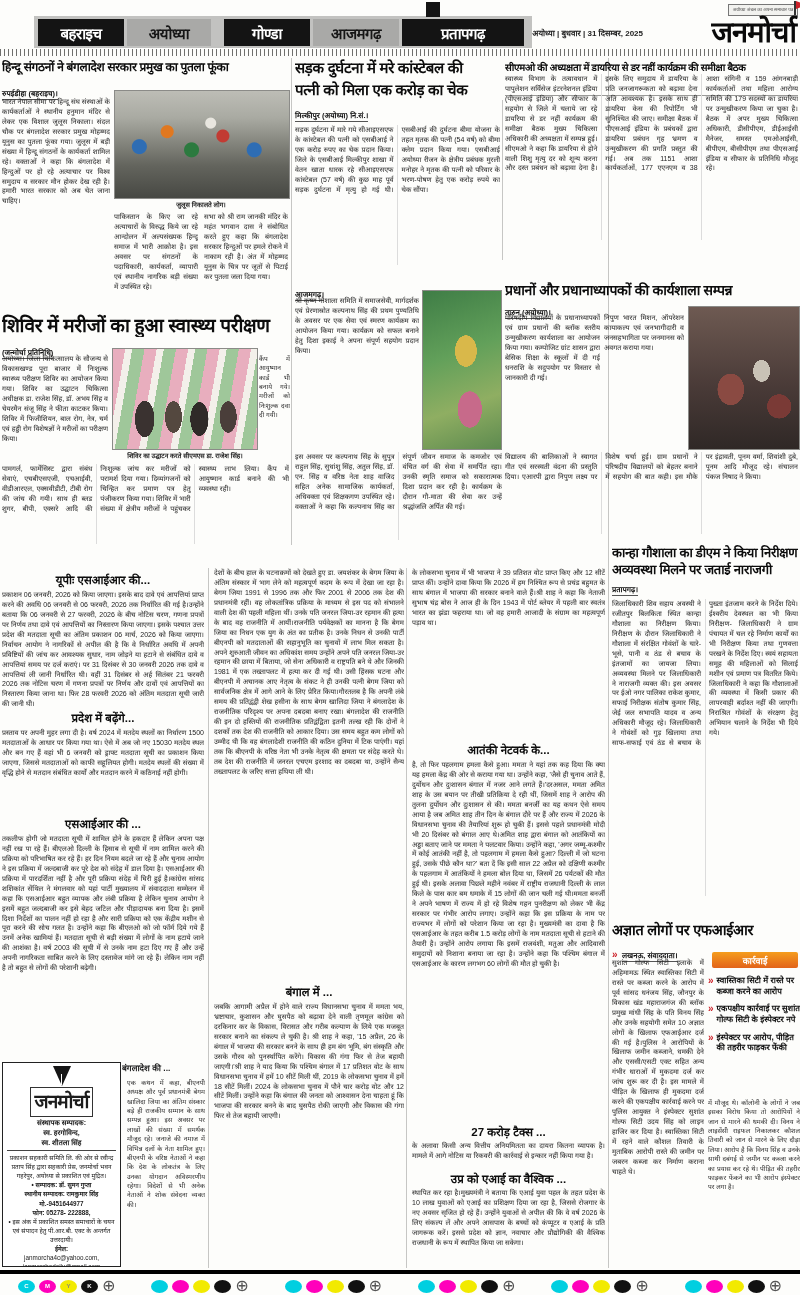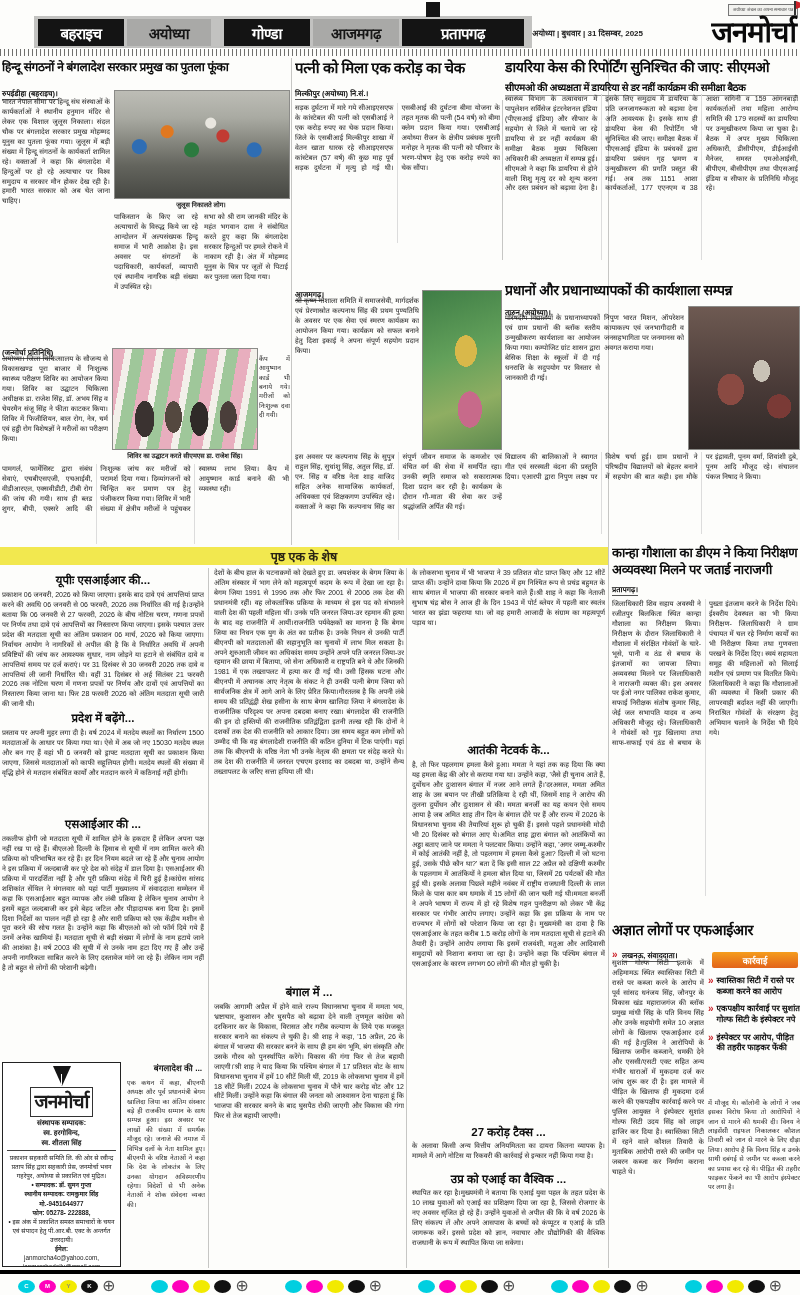--- a/index.html
+++ b/index.html
@@ -116,27 +116,27 @@
     <div style="width:287px;height:21px;overflow:hidden;"><span class="fit hl" style="font-size:12px;">हिन्दू संगठनों ने बंगलादेश सरकार प्रमुख का पुतला फूंका</span></div>
     <div class="abs" style="left:0;top:25px;"><span class="dl">रुपईडीहा (बहराइच)।</span></div>
     <div class="abs bt" style="left:0;top:40px;width:108px;height:210px;">भारत नेपाल सीमा पर हिन्दू संघ संस्थाओं के कार्यकर्ताओं ने स्थानीय हनुमान मंदिर से लेकर एक विशाल जुलूस निकाला। संदल चौक पर बंगलादेश सरकार प्रमुख मोहम्मद यूनुस का पुतला फूंका गया। जुलूस में बड़ी संख्या में हिन्दू संगठनों के कार्यकर्ता शामिल रहे। वक्ताओं ने कहा कि बंगलादेश में हिन्दुओं पर हो रहे अत्याचार पर विश्व समुदाय व सरकार मौन होकर देख रही है। हमारी भारत सरकार को अब चेत जाना चाहिए।</div>
     <div class="abs ph" id="ph1" style="left:112px;top:33px;width:174px;height:107px;"></div>
     <div class="abs cap" style="left:112px;top:143px;width:174px;height:9px;">जुलूस निकालते लोग।</div>
     <div class="abs bt" style="left:112px;top:155px;width:84px;height:96px;">पाकिस्तान के किए जा रहे अत्याचारों के विरुद्ध किये जा रहे आन्दोलन में अल्पसंख्यक हिन्दू समाज में भारी आक्रोश है। इस अवसर पर संगठनों के पदाधिकारी, कार्यकर्ता, व्यापारी एवं स्थानीय नागरिक बड़ी संख्या में उपस्थित रहे।</div>
     <div class="abs bt" style="left:202px;top:155px;width:84px;height:96px;">सभा को श्री राम जानकी मंदिर के महंत भगवान दास ने संबोधित करते हुए कहा कि बंगलादेश सरकार हिन्दुओं पर हमले रोकने में नाकाम रही है। अंत में मोहम्मद यूनुस के चित्र पर जूतों से पिटाई कर पुतला जला दिया गया।</div>
   </div>
 
   <div class="abs" style="left:295px;top:57px;width:205px;height:203px;">
-    <div style="width:205px;height:22px;overflow:hidden;font-family:Liberation Serif, serif;"><span class="fit hl" style="font-size:15px;">पत्नी को मिला एक करोड़ का चेक</span></div>
+    <div style="width:205px;height:22px;overflow:hidden;"><span class="fit hl" style="font-size:15px;">सड़क दुर्घटना में मरे कांस्टेबल की</span></div>
+    <div style="width:205px;height:22px;overflow:hidden;"><span class="fit hl" style="font-size:15px;">पत्नी को मिला एक करोड़ का चेक</span></div>
     <div style="margin-top:3px;"><span class="dl">मिल्कीपुर (अयोध्या) नि.सं.।</span></div>
     <div class="bt c2c" style="margin-top:3px;width:205px;height:140px;">सड़क दुर्घटना में मारे गये सीआइएसएफ के कांस्टेबल की पत्नी को एसबीआई ने एक करोड़ रुपए का चेक प्रदान किया। जिले के एसबीआई मिल्कीपुर शाखा में वेतन खाता धारक रहे सीआइएसएफ कांस्टेबल (57 वर्ष) की कुछ माह पूर्व सड़क दुर्घटना में मृत्यु हो गई थी। एसबीआई की दुर्घटना बीमा योजना के तहत मृतक की पत्नी (54 वर्ष) को बीमा क्लेम प्रदान किया गया। एसबीआई अयोध्या रीजन के क्षेत्रीय प्रबंधक मुरली मनोहर ने मृतक की पत्नी को परिवार के भरण-पोषण हेतु एक करोड़ रुपये का चेक सौंपा।</div>
   </div>
 
   <div class="abs" style="left:505px;top:57px;width:293px;height:221px;">
-    <div style="width:293px;height:20px;overflow:hidden;"><span class="fit hl" style="font-size:14px;">डायरिया केस की रिपोर्टिंग सुनिश्चित की जाए: सीएमओ</span></div>
     <div class="tac" style="width:293px;height:14px;overflow:hidden;"><span class="fit fc hl" style="font-size:10px;">सीएमओ की अध्यक्षता में डायरिया से डर नहीं कार्यक्रम की समीक्षा बैठक</span></div>
     <div class="bt c3c" style="margin-top:3px;width:293px;height:166px;">स्वास्थ्य विभाग के तत्वावधान में पापुलेशन सर्विसेज इंटरनेशनल इंडिया (पीएसआई इंडिया) और सीफार के सहयोग से जिले में चलाये जा रहे डायरिया से डर नहीं कार्यक्रम की समीक्षा बैठक मुख्य चिकित्सा अधिकारी की अध्यक्षता में सम्पन्न हुई। सीएमओ ने कहा कि डायरिया से होने वाली शिशु मृत्यु दर को शून्य करना और दस्त प्रबंधन को बढ़ावा देना है। इसके लिए समुदाय में डायरिया के प्रति जनजागरूकता को बढ़ावा देना अति आवश्यक है। इसके साथ ही डायरिया केस की रिपोर्टिंग भी सुनिश्चित की जाए। समीक्षा बैठक में पीएसआई इंडिया के प्रबंधकों द्वारा डायरिया प्रबंधन गृह भ्रमण व उन्मुखीकरण की प्रगति प्रस्तुत की गई। अब तक 1151 आशा कार्यकर्ताओं, 177 एएनएम व 38 आशा संगिनी व 159 आंगनबाड़ी कार्यकर्ताओं तथा महिला आरोग्य समिति की 179 सदस्यों का डायरिया पर उन्मुखीकरण किया जा चुका है। बैठक में अपर मुख्य चिकित्सा अधिकारी, डीसीपीएम, डीईआईसी मैनेजर, समस्त एमओआईसी, बीपीएम, बीसीपीएम तथा पीएसआई इंडिया व सीफार के प्रतिनिधि मौजूद रहे।</div>
   </div>
 
   <div class="abs" style="left:295px;top:262px;width:307px;height:280px;">
     <div class="abs" style="left:0;top:21px;"><span class="dl">आजमगढ़।</span></div>
     <div class="abs bt" style="left:0;top:34px;width:124px;height:152px;">श्री कृष्ण गौशाला समिति में समाजसेवी, मार्गदर्शक एवं प्रेरणास्रोत कल्पनाथ सिंह की प्रथम पुण्यतिथि के अवसर पर एक सेवा एवं स्मरण कार्यक्रम का आयोजन किया गया। कार्यक्रम को सफल बनाने हेतु दिशा इकाई ने अपना संपूर्ण सहयोग प्रदान किया।</div>
     <div class="abs ph" id="ph3" style="left:127px;top:28px;width:78px;height:158px;"></div>
     <div class="abs bt c2c" style="left:0;top:190px;width:207px;height:88px;">इस अवसर पर कल्पनाथ सिंह के सुपुत्र राहुल सिंह, सुधांशु सिंह, अतुल सिंह, डॉ. एन. सिंह व वरिष्ठ नेता शाह वाजिद सहित अनेक सामाजिक कार्यकर्ता, अधिवक्ता एवं शिक्षकगण उपस्थित रहे। वक्ताओं ने कहा कि कल्पनाथ सिंह का संपूर्ण जीवन समाज के कमजोर एवं वंचित वर्ग की सेवा में समर्पित रहा। उनकी स्मृति समाज को सकारात्मक दिशा प्रदान कर रही है। कार्यक्रम के दौरान गौ-माता की सेवा कर उन्हें श्रद्धांजलि अर्पित की गई।</div>
   </div>
@@ -144,31 +144,29 @@
   <div class="abs" style="left:505px;top:280px;width:295px;height:262px;">
     <div style="width:295px;height:19px;overflow:hidden;"><span class="fit hl" style="font-size:14px;">प्रधानों और प्रधानाध्यापकों की कार्यशाला सम्पन्न</span></div>
     <div class="abs" style="left:0;top:21px;"><span class="dl">तारुन (अयोध्या)।</span></div>
     <div class="abs bt" style="left:0;top:33px;width:95px;height:135px;">परिषदीय विद्यालयों के प्रधानाध्यापकों एवं ग्राम प्रधानों की ब्लॉक स्तरीय उन्मुखीकरण कार्यशाला का आयोजन किया गया। कम्पोजिट ग्रांट शासन द्वारा बेसिक शिक्षा के स्कूलों में दी गई धनराशि के सदुपयोग पर विस्तार से जानकारी दी गई।</div>
     <div class="abs bt" style="left:99px;top:33px;width:80px;height:135px;">निपुण भारत मिशन, ऑपरेशन कायाकल्प एवं जनभागीदारी व जनसहभागिता पर जनमानस को अवगत कराया गया।</div>
     <div class="abs ph" id="ph4" style="left:183px;top:26px;width:110px;height:142px;"></div>
     <div class="abs bt c3c" style="left:0;top:172px;width:293px;height:82px;">विद्यालय की बालिकाओं ने स्वागत गीत एवं सरस्वती वंदना की प्रस्तुति दिया। एआरपी द्वारा निपुण लक्ष्य पर विशेष चर्चा हुई। ग्राम प्रधानों ने परिषदीय विद्यालयों को बेहतर बनाने में सहयोग की बात कही। इस मौके पर इंद्रावती, पूनम वर्मा, शिवांशी दुबे, पूनम आदि मौजूद रहे। संचालन पंकज निषाद ने किया।</div>
   </div>
 
   <div class="abs" style="left:2px;top:312px;width:287px;height:233px;">
+    <div style="width:287px;height:25px;overflow:hidden;"><span class="fit hl" style="font-size:19px;">शिविर में मरीजों का हुआ स्वास्थ्य परीक्षण</span></div>
     <div class="abs" style="left:0;top:29px;"><span class="dl">(जन्मोर्चा प्रतिनिधि)</span></div>
     <div class="abs bt" style="left:0;top:42px;width:106px;height:110px;">अयोध्या। जिला चिकित्सालय के सौजन्य से विकासखण्ड पूरा बाजार में निःशुल्क स्वास्थ्य परीक्षण शिविर का आयोजन किया गया। शिविर का उद्घाटन चिकित्सा अधीक्षक डा. राजेश सिंह, डॉ. अभय सिंह व चेयरमैन संजू सिंह ने फीता काटकर किया। शिविर में फिजीशियन, बाल रोग, नेत्र, चर्म एवं हड्डी रोग विशेषज्ञों ने मरीजों का परीक्षण किया।</div>
     <div class="abs ph" id="ph2" style="left:110px;top:36px;width:144px;height:100px;"></div>
     <div class="abs bt2" style="left:257px;top:42px;width:31px;height:110px;">कैंप में आयुष्मान कार्ड भी बनाये गये। मरीजों को निःशुल्क दवा दी गयी।</div>
     <div class="abs cap" style="left:98px;top:139px;width:170px;height:9px;">शिविर का उद्घाटन करते सीएमएस डा. राजेश सिंह।</div>
     <div class="abs bt c3c" style="left:0;top:152px;width:287px;height:80px;">पामगर्ल, फार्मेसिस्ट द्वारा संबंध सेवाएं, एचबीएसएजी, एचआईवी, वीडीआरएल, एक्सवीडीटी, टीबी रोग की जांच की गयी। साथ ही ब्लड शुगर, बीपी, एक्सरे आदि की निःशुल्क जांच कर मरीजों को परामर्श दिया गया। दिव्यांगजनों को चिन्हित कर प्रमाण पत्र हेतु पंजीकरण किया गया। शिविर में भारी संख्या में क्षेत्रीय मरीजों ने पहुंचकर स्वास्थ्य लाभ लिया। कैंप में आयुष्मान कार्ड बनाने की भी व्यवस्था रही।</div>
   </div>
 
-  <div class="abs" id="banner" style="left:0;top:547px;width:608px;height:18px;">
-    <span>पृष्ठ एक के शेष</span>
-  </div>
 
   <div class="abs ch" style="left:2px;top:572px;width:202px;height:16px;"><span class="fit fc">यूपीः एसआईआर की...</span></div>
   <div class="abs bt" style="left:2px;top:590px;width:202px;height:118px;">प्रकाशन 06 जनवरी, 2026 को किया जाएगा। इसके बाद दावे एवं आपत्तियां प्राप्त करने की अवधि 06 जनवरी से 06 फरवरी, 2026 तक निर्धारित की गई है।उन्होंने बताया कि 06 जनवरी से 27 फरवरी, 2026 के बीच नोटिस चरण, गणना प्रपत्रों पर निर्णय तथा दावे एवं आपत्तियों का निस्तारण किया जाएगा। इसके पश्चात उत्तर प्रदेश की मतदाता सूची का अंतिम प्रकाशन 06 मार्च, 2026 को किया जाएगा। निर्वाचन आयोग ने नागरिकों से अपील की है कि वे निर्धारित अवधि में अपनी प्रविष्टियों की जांच कर आवश्यक सुधार, नाम जोड़ने या हटाने से संबंधित दावे व आपत्तियां समय पर दर्ज कराएं। पर 31 दिसंबर से 30 जनवरी 2026 तक दावे व आपत्तियां ली जानी निर्धारित थी। वहीं 31 दिसंबर से अर्ह सितंबर 21 फरवरी 2026 तक नोटिस चरण में गणना प्रपत्रों पर निर्णय और दावों एवं आपत्तियों का निस्तारण किया जाना था। फिर 28 फरवरी 2026 को अंतिम मतदाता सूची जारी की जानी थी।</div>
   <div class="abs ch" style="left:2px;top:710px;width:202px;height:16px;"><span class="fit fc">प्रदेश में बढ़ेंगे...</span></div>
   <div class="abs bt" style="left:2px;top:728px;width:202px;height:86px;">प्रस्ताव पर अपनी मुहर लगा दी है। वर्ष 2024 में मतदेय स्थलों का निर्धारण 1500 मतदाताओं के आधार पर किया गया था। ऐसे में अब जो नए 15030 मतदेय स्थल और बन गए हैं वहां भी 6 जनवरी को ड्राफ्ट मतदाता सूची का प्रकाशन किया जाएगा, जिससे मतदाताओं को काफी सहूलियत होगी। मतदेय स्थलों की संख्या में वृद्धि होने से मतदान संबंधित कार्यों और मतदान करने में कठिनाई नहीं होगी।</div>
   <div class="abs ch" style="left:2px;top:816px;width:202px;height:16px;"><span class="fit fc">एसआईआर की ...</span></div>
   <div class="abs bt" style="left:2px;top:834px;width:202px;height:224px;">तकलीफ होगी जो मतदाता सूची में शामिल होने के हकदार हैं लेकिन अपना पक्ष नहीं रख पा रहे हैं। बीएलओ दिल्ली के हिसाब से सूची में नाम शामिल करने की प्रक्रिया को परिभाषित कर रहे हैं। हर दिन नियम बदले जा रहे हैं और चुनाव आयोग ने इस प्रक्रिया में जल्दबाजी कर पूरे देश को संदेह में डाल दिया है। एसआईआर की प्रक्रिया में पारदर्शिता नहीं है और पूरी प्रक्रिया संदेह में घिरी हुई है।कांग्रेस सांसद शशिकांत सेंथिल ने मंगलवार को यहां पार्टी मुख्यालय में संवाददाता सम्मेलन में कहा कि एसआईआर बहुत व्यापक और लंबी प्रक्रिया है लेकिन चुनाव आयोग ने इसमें बहुत जल्दबाजी कर इसे बेहद जटिल और पीड़ादायक बना दिया है। इसमें दिशा निर्देशों का पालन नहीं हो रहा है और सारी प्रक्रिया को एक केंद्रीय मशीन से पूरा करने की सोच गलत है। उन्होंने कहा कि बीएलओ को जो फॉर्म दिये गये हैं उनमें अनेक खामियां हैं। मतदाता सूची से बड़ी संख्या में लोगों के नाम हटाये जाने की आशंका है। वर्ष 2003 की सूची में से उनके नाम हटा दिए गए हैं और उन्हें अपनी नागरिकता साबित करने के लिए दस्तावेज मांगे जा रहे हैं। लेकिन नाम नहीं है तो बहुत से लोगों की परेशानी बढ़ेगी।</div>
 
   <div class="abs" id="imprint" style="left:2px;top:1062px;width:119px;height:205px;">
     <div class="nibwrap">
@@ -182,21 +180,21 @@
     <div>प्रकाशन सहकारी समिति लि. की ओर से रवीन्द्र प्रताप सिंह द्वारा सहकारी प्रेस, जनमोर्चा भवन गहरेपुर, अयोध्या से प्रकाशित एवं मुद्रित।</div>
     <div class="b">• सम्पादक: डॉ. सुमन गुप्ता</div>
     <div class="b">स्थानीय सम्पादक: रामकुमार सिंह</div>
     <div class="b">मो.-9451644977</div>
     <div class="b">फोन: 05278- 222888,</div>
     <div>• इस अंक में प्रकाशित समस्त समाचारों के चयन एवं संपादन हेतु पी.आर.बी. एक्ट के अन्तर्गत उत्तरदायी।</div>
     <div class="b">ईमेल:</div>
     <div>janmorcha4c@yahoo.com,</div>
     <div>janmorchadaily@gmail.com</div>
   </div>
-  <div class="abs" style="left:139px;top:1062px;width:78px;height:14px;text-align:center;font-weight:700;font-size:8.5px;overflow:hidden;"><span class="fit fc">बंगलादेश की ...</span></div>
+  <div class="abs" style="left:122px;top:1062px;width:78px;height:14px;font-weight:700;font-size:8.5px;overflow:hidden;"><span class="fit fc">बंगलादेश की ...</span></div>
   <div class="abs bt2" style="left:127px;top:1078px;width:78px;height:189px;">एक कथन में कहा, बीएनपी अध्यक्ष और पूर्व प्रधानमंत्री बेगम खालिदा जिया का अंतिम संस्कार बड़े ही राजकीय सम्मान के साथ सम्पन्न हुआ। इस अवसर पर लाखों की संख्या में समर्थक मौजूद रहे। जनाजे की नमाज में विभिन्न दलों के नेता शामिल हुए। बीएनपी के वरिष्ठ नेताओं ने कहा कि देश के लोकतंत्र के लिए उनका योगदान अविस्मरणीय रहेगा। विदेशों से भी अनेक नेताओं ने शोक संवेदना व्यक्त की।</div>
 
   <div class="abs bt" style="left:214px;top:568px;width:190px;height:414px;">देशों के बीच हाल के घटनाक्रमों को देखते हुए डा. जयशंकर के बेगम जिया के अंतिम संस्कार में भाग लेने को महत्वपूर्ण कदम के रूप में देखा जा रहा है। बेगम जिया 1991 से 1996 तक और फिर 2001 से 2006 तक देश की प्रधानमंत्री रहीं। वह लोकतांत्रिक प्रक्रिया के माध्यम से इस पद को संभालने वाली देश की पहली महिला थीं। उनके पति जनरल जिया-उर रहमान की हत्या के बाद वह राजनीति में आयीं।राजनीति पर्यवेक्षकों का मानना है कि बेगम जिया का निधन एक युग के अंत का प्रतीक है। उनके निधन से उनकी पार्टी बीएनपी को मतदाताओं की सहानुभूति का चुनावों में लाभ मिल सकता है। अपने शुरुआती जीवन का अधिकांश समय उन्होंने अपने पति जनरल जिया-उर रहमान की छाया में बिताया, जो सेना अधिकारी व राष्ट्रपति बने थे और जिनकी 1981 में एक तख्तापलट में हत्या कर दी गई थी। उसी हिंसक घटना और बीएनपी में अचानक आए नेतृत्व के संकट ने ही उनकी पत्नी बेगम जिया को सार्वजनिक क्षेत्र में आगे आने के लिए प्रेरित किया।गौरतलब है कि अपनी लंबे समय की प्रतिद्वंद्वी शेख हसीना के साथ बेगम खालिदा जिया ने बंगलादेश के राजनीतिक परिदृश्य पर अपना दबदबा बनाए रखा। बंगलादेश की राजनीति की इन दो हस्तियों की राजनीतिक प्रतिद्वंद्विता इतनी तल्ख रही कि दोनों ने दशकों तक देश की राजनीति को आकार दिया। उस समय बहुत कम लोगों को उम्मीद थी कि वह बंगलादेशी राजनीति की कठिन दुनिया में टिक पाएंगी। यहां तक कि बीएनपी के वरिष्ठ नेता भी उनके नेतृत्व की क्षमता पर संदेह करते थे। तब देश की राजनीति में जनरल एचएम इरशाद का दबदबा था, उन्होंने सैन्य तख्तापलट के जरिए सत्ता हथिया ली थी।</div>
   <div class="abs ch" style="left:214px;top:984px;width:190px;height:16px;"><span class="fit fc">बंगाल में ...</span></div>
   <div class="abs bt" style="left:214px;top:1002px;width:190px;height:265px;">जबकि आगामी अप्रैल में होने वाले राज्य विधानसभा चुनाव में ममता भय, भ्रष्टाचार, कुशासन और घुसपैठ को बढ़ावा देने वाली तृणमूल कांग्रेस को दरकिनार कर के विकास, विरासत और गरीब कल्याण के लिये एक मजबूत सरकार बनाने का संकल्प ले चुकी है। श्री शाह ने कहा, '15 अप्रैल, 26 के बंगाल में भाजपा की सरकार बनने के साथ ही हम बंग भूमि, बंग संस्कृति और उसके गौरव को पुनर्स्थापित करेंगे। विकास की गंगा फिर से तेज बहायी जाएगी।'श्री शाह ने याद किया कि पश्चिम बंगाल में 17 प्रतिशत वोट के साथ विधानसभा चुनाव में हमें 10 सीटें मिली थीं, 2019 के लोकसभा चुनाव में हमें 18 सीटें मिलीं। 2024 के लोकसभा चुनाव में पौने चार करोड़ वोट और 12 सीटें मिलीं। उन्होंने कहा कि बंगाल की जनता को आश्वासन देना चाहता हूं कि भाजपा की सरकार बनने के बाद घुसपैठ रोकी जाएगी और विकास की गंगा फिर से तेज बहायी जाएगी।</div>
 
   <div class="abs bt" style="left:412px;top:568px;width:193px;height:172px;">के लोकसभा चुनाव में भी भाजपा ने 39 प्रतिशत वोट प्राप्त किए और 12 सीटें प्राप्त कीं। उन्होंने दावा किया कि 2026 में हम निश्चित रूप से प्रचंड बहुमत के साथ बंगाल में भाजपा की सरकार बनाने वाले हैं।श्री शाह ने कहा कि नेताजी सुभाष चंद्र बोस ने आज ही के दिन 1943 में पोर्ट ब्लेयर में पहली बार स्वतंत्र भारत का झंडा फहराया था। जो वह हमारी आजादी के संग्राम का महत्वपूर्ण पड़ाव था।</div>
   <div class="abs ch" style="left:412px;top:742px;width:193px;height:16px;"><span class="fit fc">आतंकी नेटवर्क के...</span></div>
   <div class="abs bt" style="left:412px;top:760px;width:193px;height:362px;">है, तो फिर पहलगाम हमला कैसे हुआ। ममता ने यहां तक कह दिया कि क्या यह हमला केंद्र की ओर से कराया गया था। उन्होंने कहा, 'जैसे ही चुनाव आते हैं, दुर्योधन और दुःशासन बंगाल में नजर आने लगते हैं।'दरअसल, ममता अमित शाह के उस बयान पर तीखी प्रतिक्रिया दे रही थीं, जिसमें शाह ने आरोप की तुलना दुर्योधन और दुःशासन से की। ममता बनर्जी का यह कथन ऐसे समय आया है जब अमित शाह तीन दिन के बंगाल दौरे पर हैं और राज्य में 2026 के विधानसभा चुनाव की तैयारियां शुरू हो चुकी हैं। इससे पहले प्रधानमंत्री मोदी भी 20 दिसंबर को बंगाल आए थे।अमित शाह द्वारा बंगाल को आतंकियों का अड्डा बताए जाने पर ममता ने पलटवार किया। उन्होंने कहा, 'अगर जम्मू-कश्मीर में कोई आतंकी नहीं है, तो पहलगाम में हमला कैसे हुआ? दिल्ली में जो घटना हुई, उसके पीछे कौन था?' बता दें कि इसी साल 22 अप्रैल को दक्षिणी कश्मीर के पहलगाम में आतंकियों ने हमला बोल दिया था, जिसमें 26 पर्यटकों की मौत हुई थी। इसके अलावा पिछले महीने नवंबर में राष्ट्रीय राजधानी दिल्ली के लाल किले के पास कार बम धमाके में 15 लोगों की जान चली गई थी।ममता बनर्जी ने अपने भाषण में राज्य में हो रहे विशेष गहन पुनरीक्षण को लेकर भी केंद्र सरकार पर गंभीर आरोप लगाए। उन्होंने कहा कि इस प्रक्रिया के नाम पर राज्यभर में लोगों को परेशान किया जा रहा है। मुख्यमंत्री का दावा है कि एसआईआर के तहत करीब 1.5 करोड़ लोगों के नाम मतदाता सूची से हटाने की तैयारी है। उन्होंने आरोप लगाया कि इसमें राजवंशी, मतुआ और आदिवासी समुदायों को निशाना बनाया जा रहा है। उन्होंने कहा कि पश्चिम बंगाल में एसआईआर के कारण लगभग 60 लोगों की मौत हो चुकी है।</div>
   <div class="abs ch" style="left:412px;top:1124px;width:193px;height:15px;"><span class="fit fc">27 करोड़ टैक्स ...</span></div>

